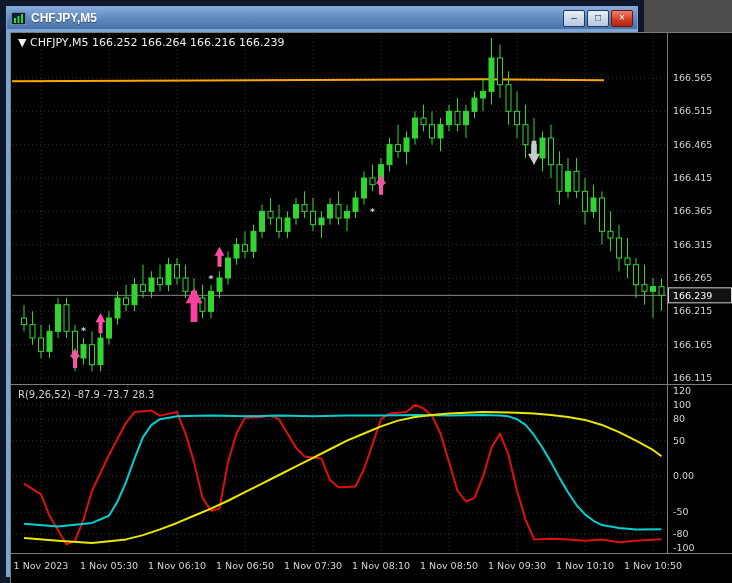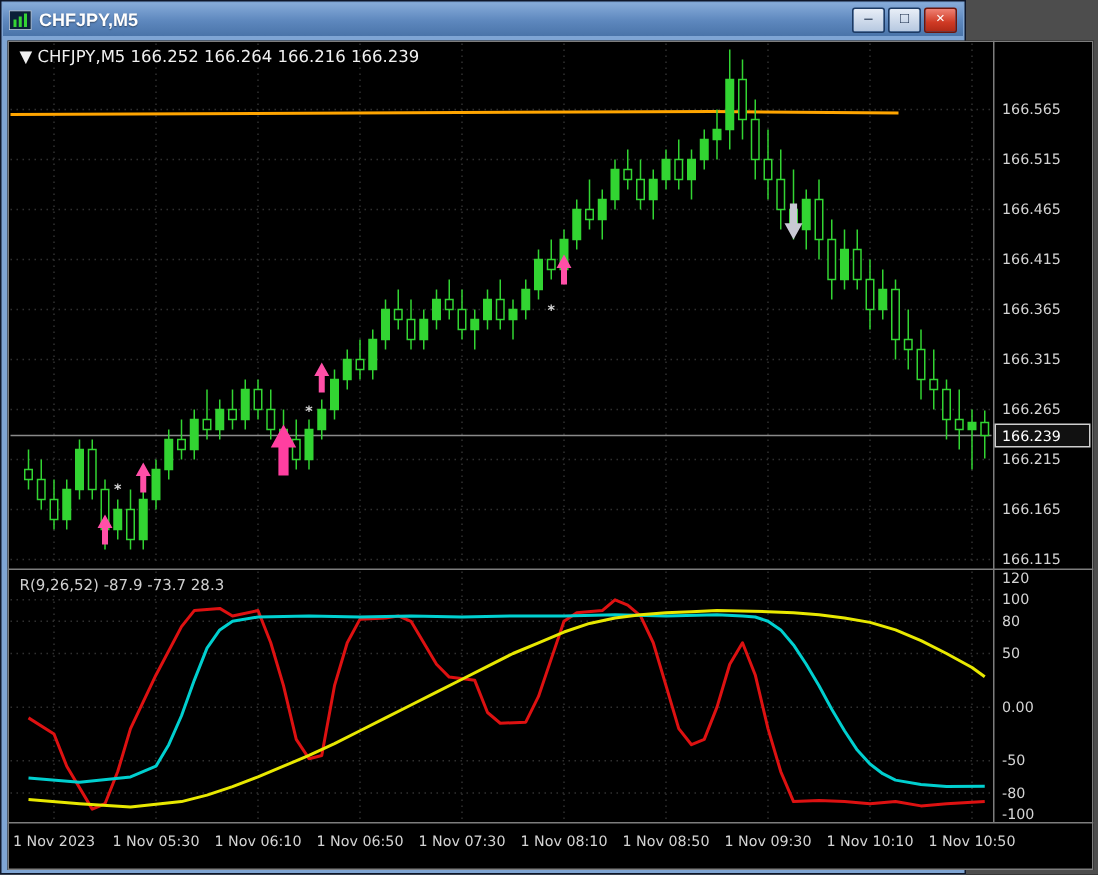--- a/index.html
+++ b/index.html
@@ -1,18 +1,18 @@
 <!DOCTYPE html>
 <html><head>
 <meta charset="utf-8">
 <style>
   html,body{margin:0;padding:0;background:#4d4d4d;}
   .window{
     position:relative;width:644px;height:583px;box-sizing:border-box;
-    background:#7fa5d4;border:1px solid #0f172a;
+    background:#7fa5d4;border:6px solid #0f172a;
     font-family:"Liberation Sans",sans-serif;
   }
   .titlebar{
     position:absolute;left:1px;top:1px;right:1px;height:22px;
     background:linear-gradient(#86abd9,#5d87bd 55%,#4a74a9);
     display:flex;align-items:center;padding:0 4px;box-sizing:border-box;
   }
   .titlebar .win-icon{width:15px;height:13px;margin-right:5px;flex:0 0 auto;}
   .titlebar .title{color:#fff;font-size:12px;font-weight:bold;text-shadow:0 1px 1px rgba(0,0,0,.45);flex:1;}
   .win-buttons{display:flex;gap:2px;}

